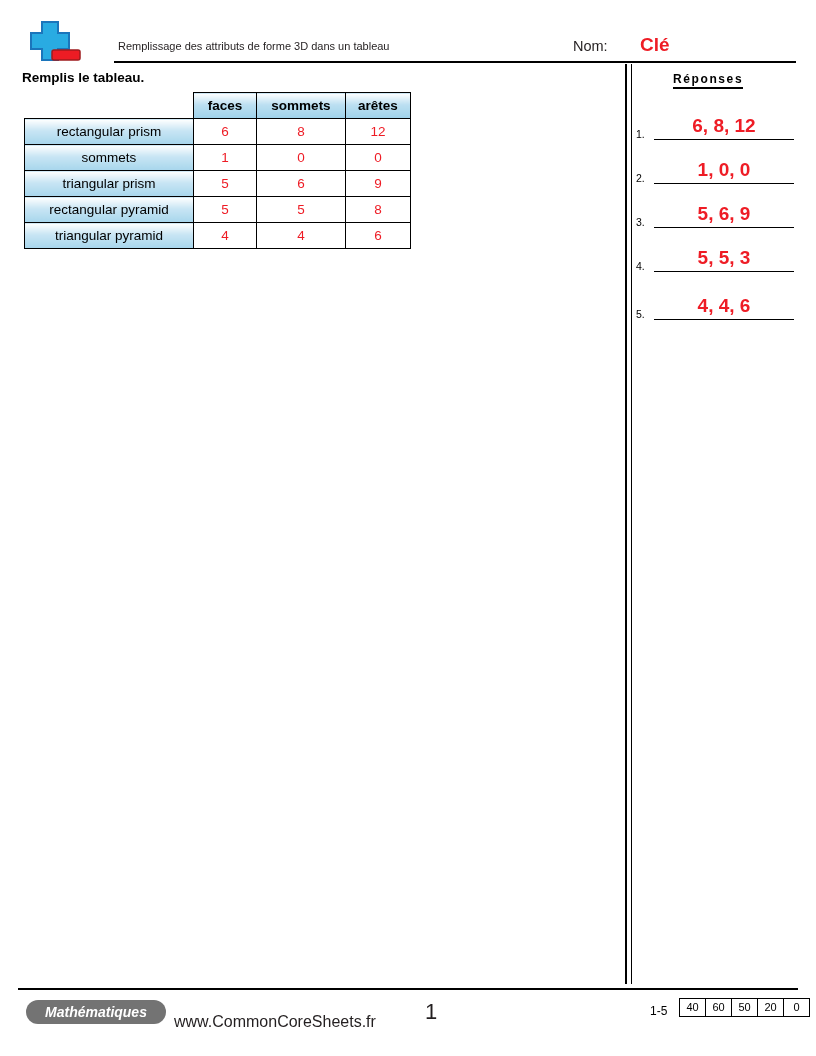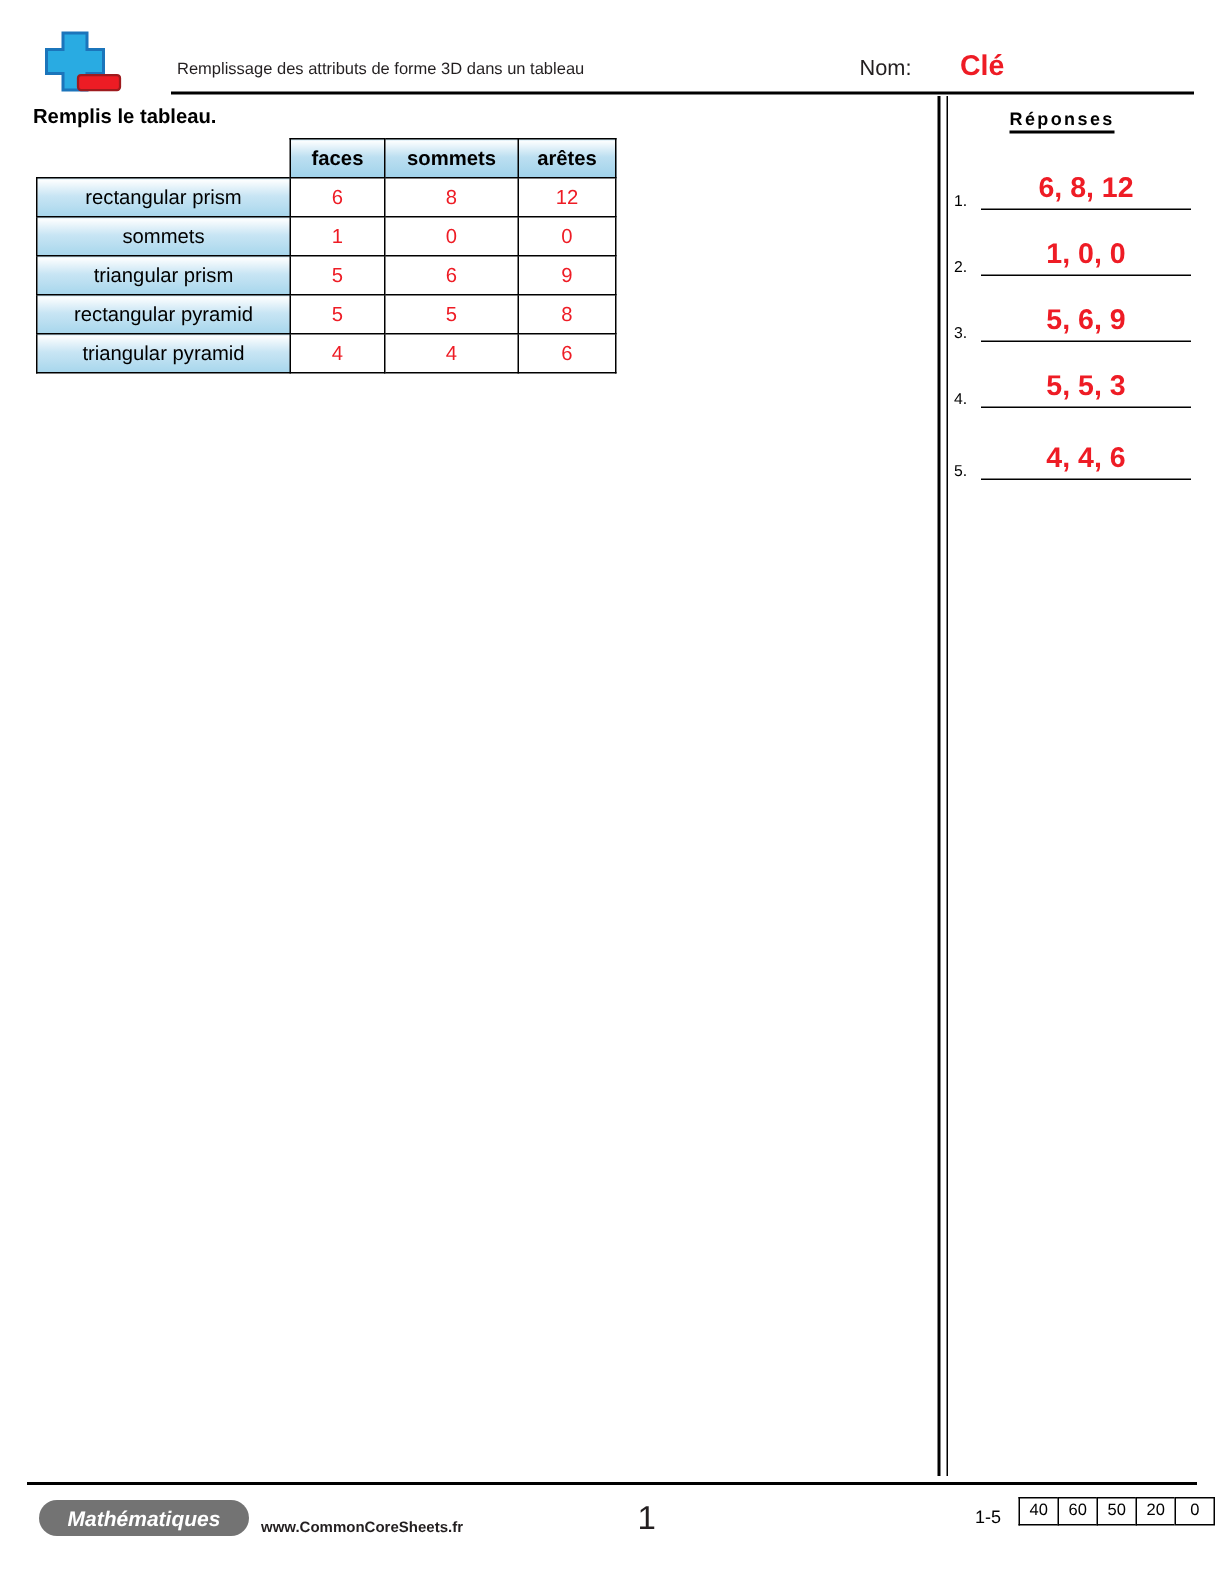--- a/index.html
+++ b/index.html
@@ -211,22 +211,22 @@
     text-align: center;
     color: #fff;
     font-size: 14px;
     font-weight: bold;
     font-style: italic;
   }
   .footer-site {
     position: absolute;
     left: 174px;
     top: 1013px;
-    font-size: 10px;
-    font-weight: bold;
+    font-size: 16px;
+    font-weight: normal;
     color: #231f20;
   }
   .footer-page {
     position: absolute;
     left: 425px;
     top: 999px;
     font-size: 22px;
     color: #231f20;
   }
   .score-range {

